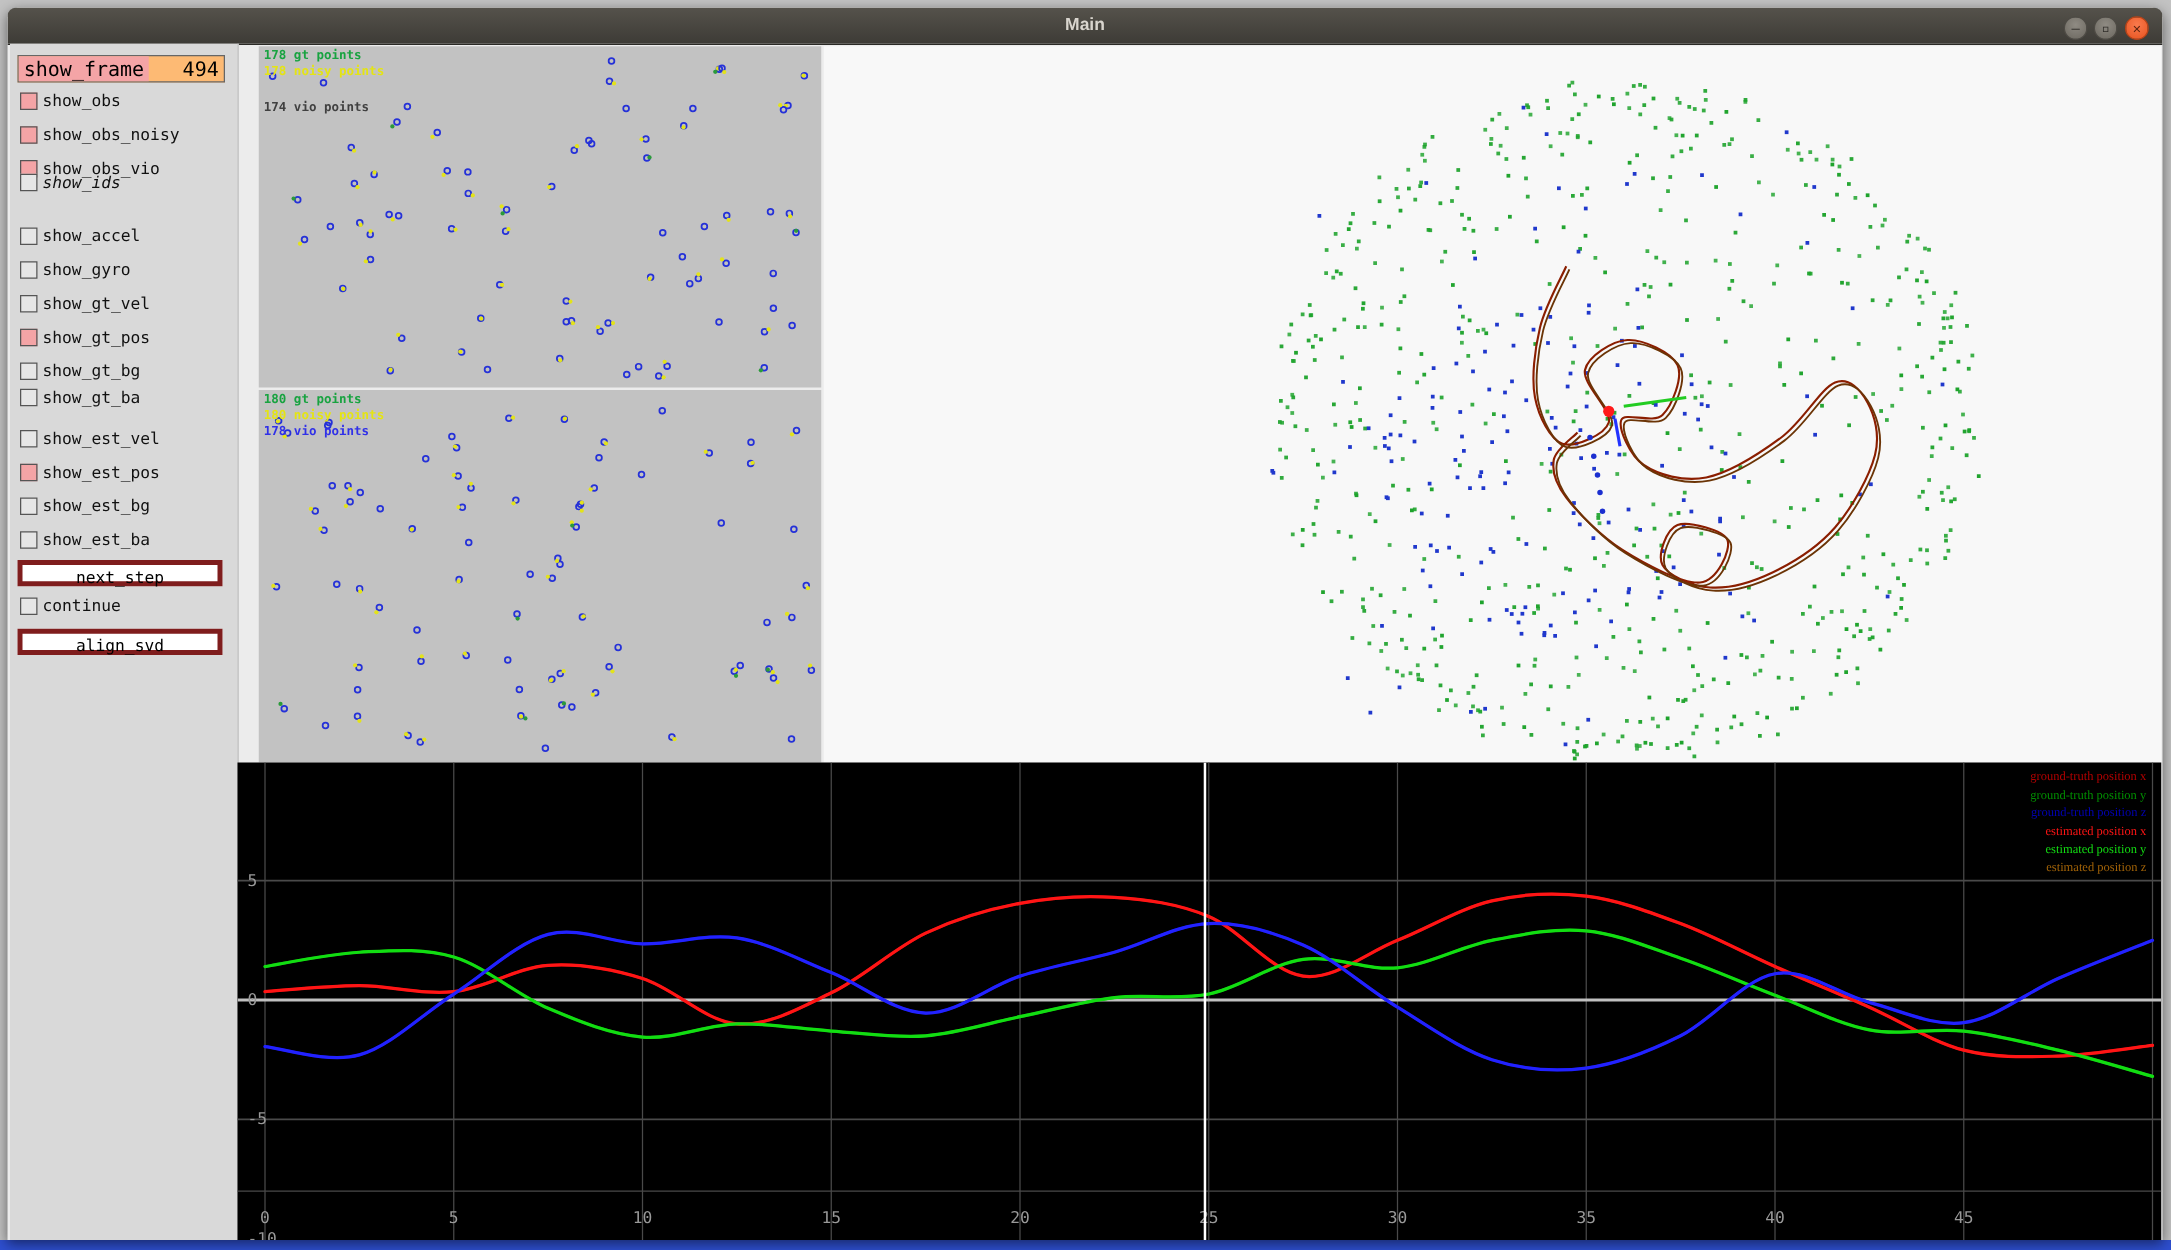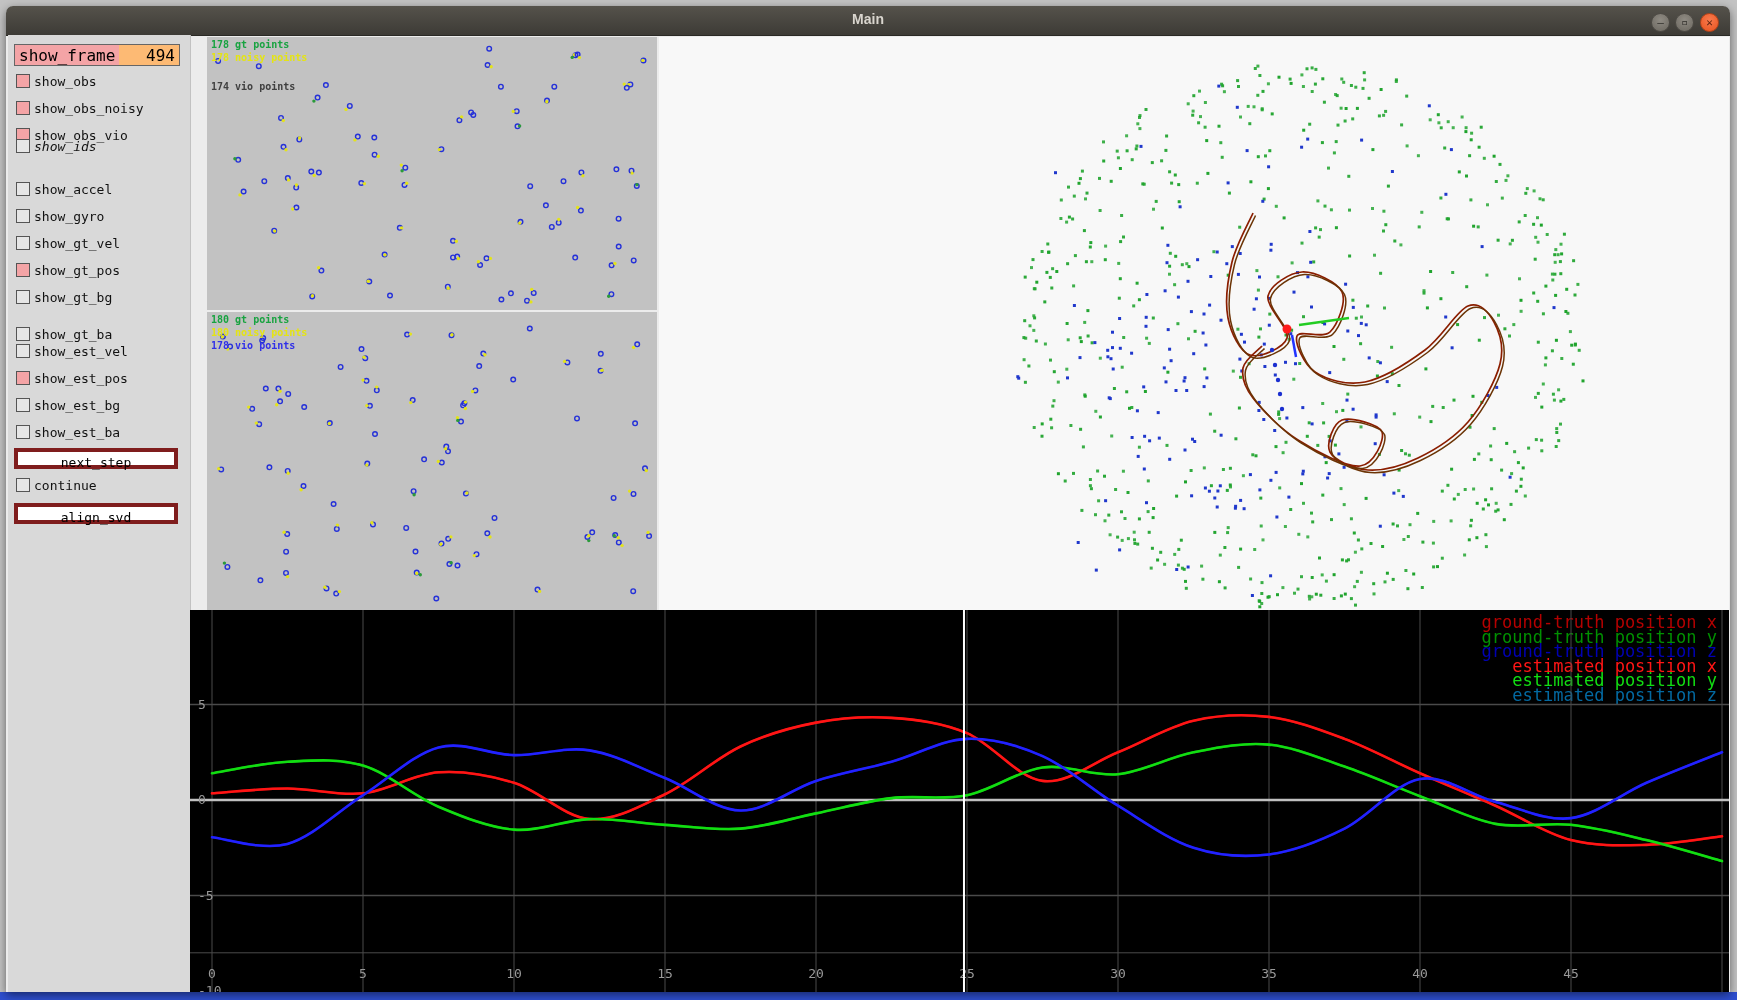--- a/index.html
+++ b/index.html
@@ -31,21 +31,21 @@
         border:1px solid #555;box-sizing:border-box;}
   .cbox.on{background:#f4a4a6;}
   .cblabel{position:absolute;left:26px;top:0;line-height:15px;}
   .sb-btn{position:absolute;left:6px;width:164px;height:21px;background:#fff;border:4px solid #7f1d1d;
           text-align:center;line-height:21px;font-size:13px;box-sizing:border-box;}
   .viewpane{position:absolute;}
   .cam{background:#c2c2c2;}
   .overlay-line{position:absolute;font-size:10px;font-weight:bold;white-space:pre;}
   #view3d{background:#f8f8f8;}
   #plot{background:#000;}
-  #legend{position:absolute;right:12px;top:5px;text-align:right;font-size:17px;line-height:14.5px;}
+  #legend{position:absolute;right:12px;top:5px;text-align:right;font-size:10px;line-height:14.5px;font-family:Liberation Serif, serif;}
   svg{position:absolute;left:0;top:0;}
 </style>
 </head>
 <body>
 
 <div id="stage">
   <div id="bottom-strip"></div>
   <div id="window">
     <div id="titlebar">
       <div id="title-text">Main</div>
@@ -87,21 +87,21 @@
           <div class="cblabel">show_gt_vel</div>
         </div>
         <div class="sb-row" style="top: 228px; height: 16px;">
           <div class="cbox on"></div>
           <div class="cblabel">show_gt_pos</div>
         </div>
         <div class="sb-row" style="top: 255px; height: 16px;">
           <div class="cbox"></div>
           <div class="cblabel">show_gt_bg</div>
         </div>
-        <div class="sb-row" style="top: 292px; height: 16px;">
+        <div class="sb-row" style="top: 276px; height: 16px;">
           <div class="cbox"></div>
           <div class="cblabel">show_gt_ba</div>
         </div>
         <div class="sb-row" style="top: 309px; height: 16px;">
           <div class="cbox"></div>
           <div class="cblabel">show_est_vel</div>
         </div>
         <div class="sb-row" style="top: 336px; height: 16px;">
           <div class="cbox on"></div>
           <div class="cblabel">show_est_pos</div>
@@ -1218,21 +1218,21 @@
           <circle cx="628" cy="292" r="4.5" fill="#ff1a1a"></circle>
         </svg>
       </div>
     <div id="plot" class="viewpane" style="left:184px;top:604px;width:1539px;height:382px">
       <div id="legend">
           <div style="color: rgb(180, 0, 0);">ground-truth position x</div>
           <div style="color: rgb(0, 144, 0);">ground-truth position y</div>
           <div style="color: rgb(0, 0, 180);">ground-truth position z</div>
           <div style="color: rgb(255, 21, 21);">estimated position x</div>
           <div style="color: rgb(18, 221, 18);">estimated position y</div>
-          <div style="color: #0369a1; text-align: right;">estimated position z</div>
+          <div style="color: #a16207; text-align: right;">estimated position z</div>
         </div>
     <svg width="1539" height="382">
           <line x1="22" y1="0" x2="22" y2="382" stroke="#4a4a4a" stroke-width="1"></line>
           <line x1="173" y1="0" x2="173" y2="382" stroke="#4a4a4a" stroke-width="1"></line>
           <line x1="324" y1="0" x2="324" y2="382" stroke="#4a4a4a" stroke-width="1"></line>
           <line x1="475" y1="0" x2="475" y2="382" stroke="#4a4a4a" stroke-width="1"></line>
           <line x1="626" y1="0" x2="626" y2="382" stroke="#4a4a4a" stroke-width="1"></line>
           <line x1="777" y1="0" x2="777" y2="382" stroke="#4a4a4a" stroke-width="1"></line>
           <line x1="928" y1="0" x2="928" y2="382" stroke="#4a4a4a" stroke-width="1"></line>
           <line x1="1079" y1="0" x2="1079" y2="382" stroke="#4a4a4a" stroke-width="1"></line>

